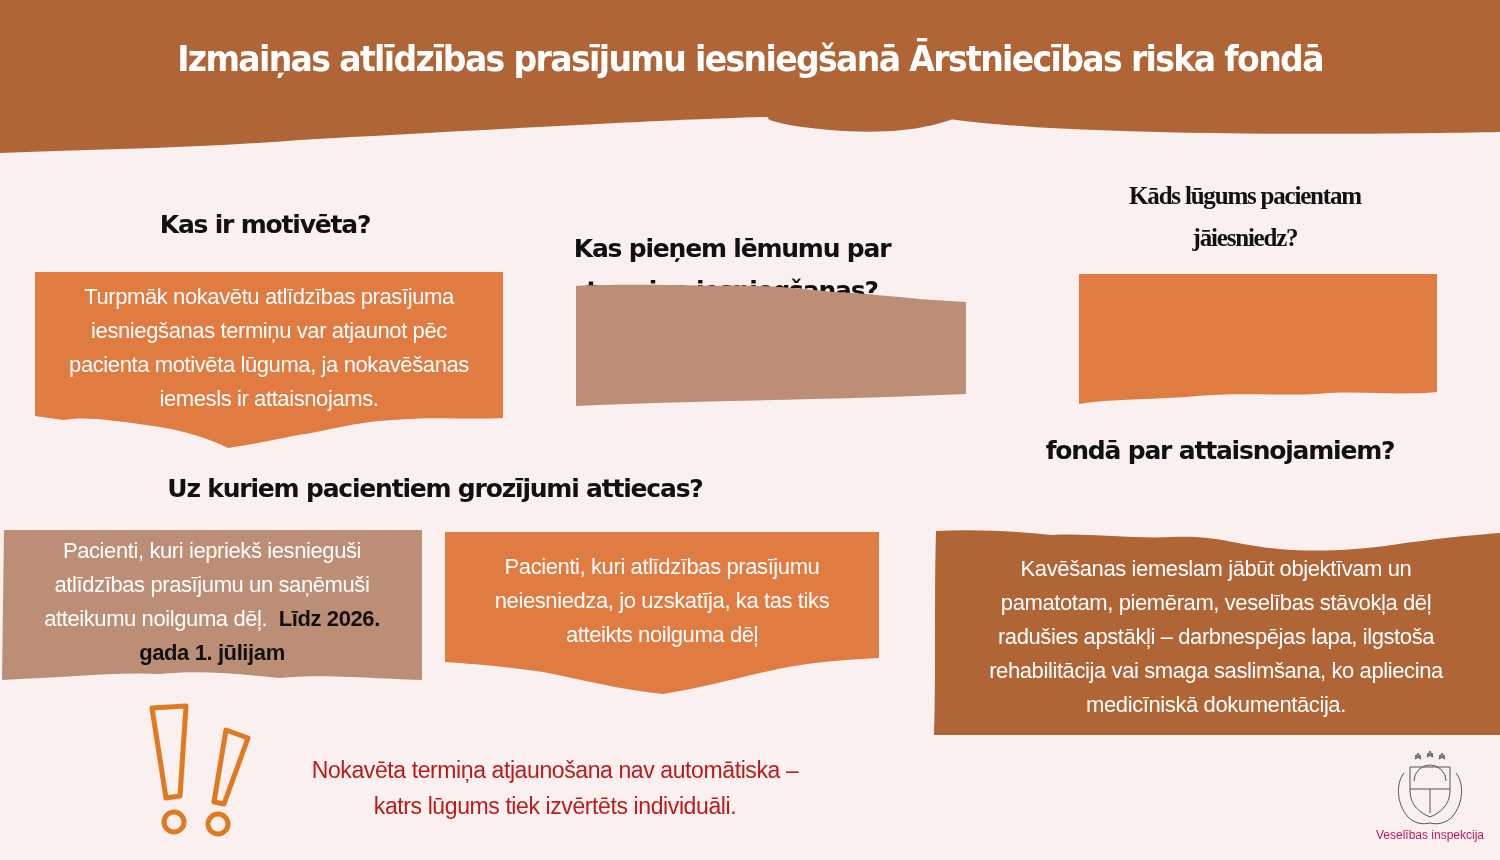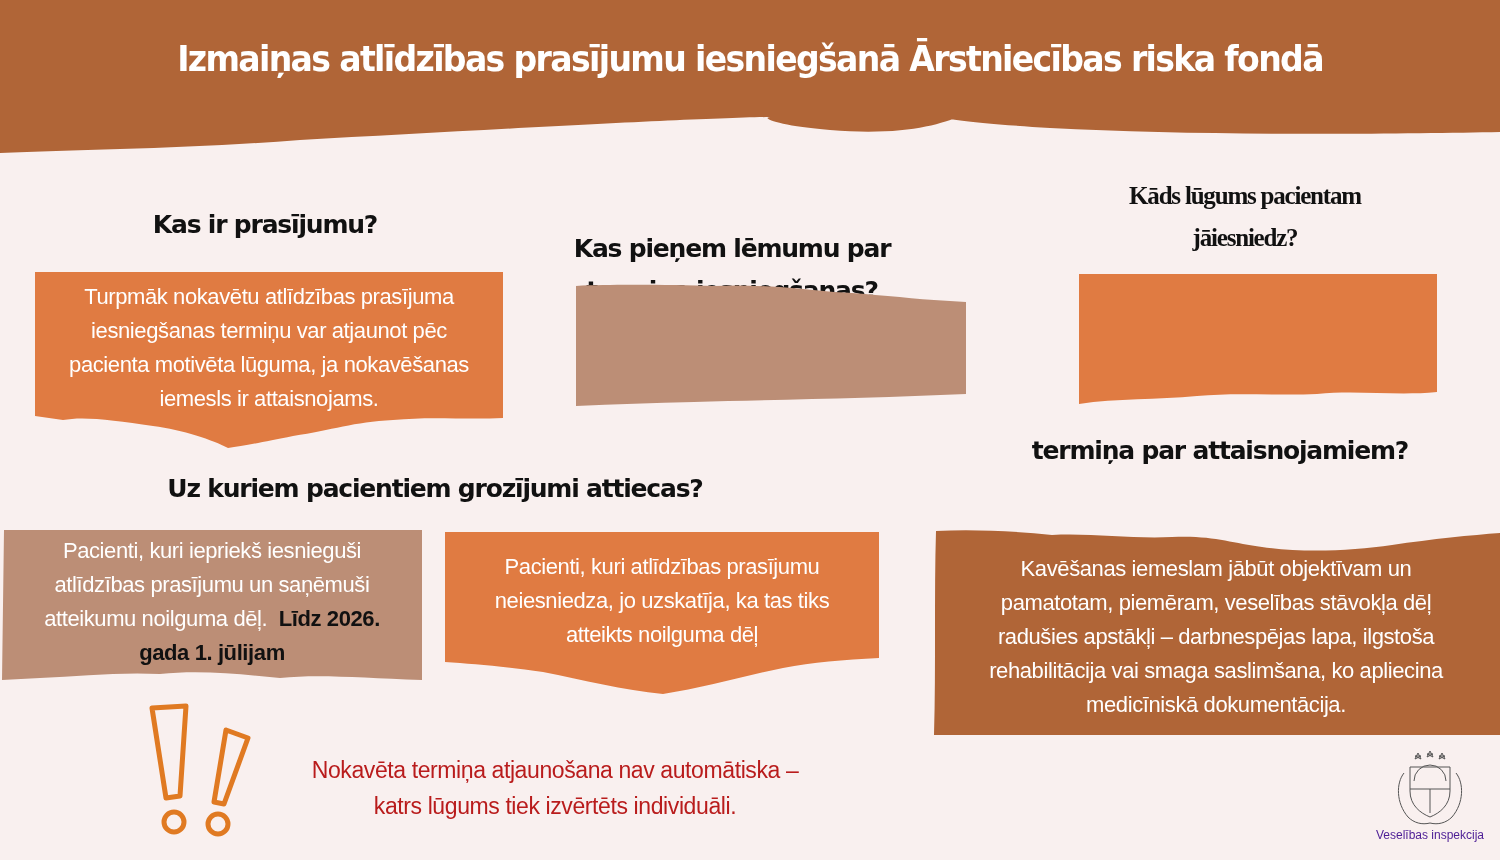--- a/index.html
+++ b/index.html
@@ -30,33 +30,33 @@
       font-size: 22px; line-height: 34px; letter-spacing: -0.4px;
     }
     .bold-dark { color: #111111; font-weight: bold; }
     .note {
       position: absolute; left: 250px; top: 752px; width: 610px; text-align: center;
       font-size: 23px; line-height: 36px; color: #b91c1c; letter-spacing: -0.4px;
     }
     .logo { position: absolute; left: 1360px; top: 745px; width: 140px; height: 110px; }
     .logo-caption {
       position: absolute; left: 1360px; top: 828px; width: 140px; text-align: center;
-      font-size: 12px; color: #4c1d95;
+      font-size: 12px; color: #be185d;
     }
     .excl { position: absolute; left: 140px; top: 700px; width: 120px; height: 140px; }
   </style>
 </head>
 <body>
 
 <svg class="header-bg" viewBox="0 0 1500 160" preserveAspectRatio="none">
   <path d="M0,0 L1500,0 L1500,132 C1400,134 1200,136 1050,128 C950,122 900,112 960,116 C940,125 900,136 830,130 C780,126 760,118 770,117 C700,118 480,130 300,140 C200,148 80,150 0,153 Z" fill="#B06537"></path>
 </svg>
 <div class="title">Izmaiņas atlīdzības prasījumu iesniegšanā Ārstniecības riska fondā</div>
 
-<div class="heading" style="left:60px; top:204px; width:410px;">Kas ir prasījumu?</div>
+<div class="heading" style="left:60px; top:204px; width:410px;">Kas ir motivēta?</div>
 <div class="card" style="left:33px; top:270px; width:472px; height:180px;">
   <svg viewBox="0 0 472 180" preserveAspectRatio="none">
     <path d="M2,2 L470,2 L470,148 C430,150 400,146 360,150 C320,152 300,160 260,166 C230,172 210,176 195,178 C180,170 150,160 120,156 C80,150 50,146 30,150 L2,146 Z" fill="#E07B42"></path>
   </svg>
   <div class="card-text" style="top:10px; padding:0 30px;">Turpmāk nokavētu atlīdzības prasījuma iesniegšanas termiņu var atjaunot pēc pacienta motivēta lūguma, ja nokavēšanas iemesls ir attaisnojams.</div>
 </div>
 
 <div class="heading" style="left:532px; top:180px; width:400px;margin-top:48px;">
   <div>Kas pieņem lēmumu par</div>
   <div>termiņa iesniegšanas?</div>
@@ -88,21 +88,21 @@
   </div>
 </div>
 <div class="card" style="left:443px; top:530px; width:438px; height:168px;">
   <svg viewBox="0 0 438 168" preserveAspectRatio="none">
     <path d="M2,2 L436,2 L436,128 C400,130 370,132 340,138 C300,146 260,158 220,164 C180,160 140,150 100,142 C60,136 30,134 2,132 Z" fill="#E07B42"></path>
   </svg>
   <div class="card-text" style="top:20px; padding:0 40px;">Pacienti, kuri atlīdzības prasījumu neiesniedza, jo uzskatīja, ka tas tiks atteikts noilguma dēļ</div>
 </div>
 
 <div class="heading" style="left:960px; top:430px; width:520px;">
-  <div>termiņa par attaisnojamiem?</div>
+  <div>fondā par attaisnojamiem?</div>
 </div>
 <div class="card" style="left:932px; top:525px; width:568px; height:212px;">
   <svg viewBox="0 0 568 212" preserveAspectRatio="none">
     <path d="M4,6 C40,4 80,6 120,10 C160,8 200,14 240,12 C280,10 300,18 330,22 C370,28 420,26 460,20 C500,14 540,10 568,8 L568,210 L2,210 C4,140 2,70 4,6 Z" fill="#B06537"></path>
   </svg>
   <div class="card-text" style="top:27px; padding:0 36px;">Kavēšanas iemeslam jābūt objektīvam un pamatotam, piemēram, veselības stāvokļa dēļ radušies apstākļi – darbnespējas lapa, ilgstoša rehabilitācija vai smaga saslimšana, ko apliecina medicīniskā dokumentācija.</div>
 </div>
 
 <svg class="excl" viewBox="0 0 120 140">
   <g fill="none" stroke="#E07A22" stroke-width="5" stroke-linejoin="round">

